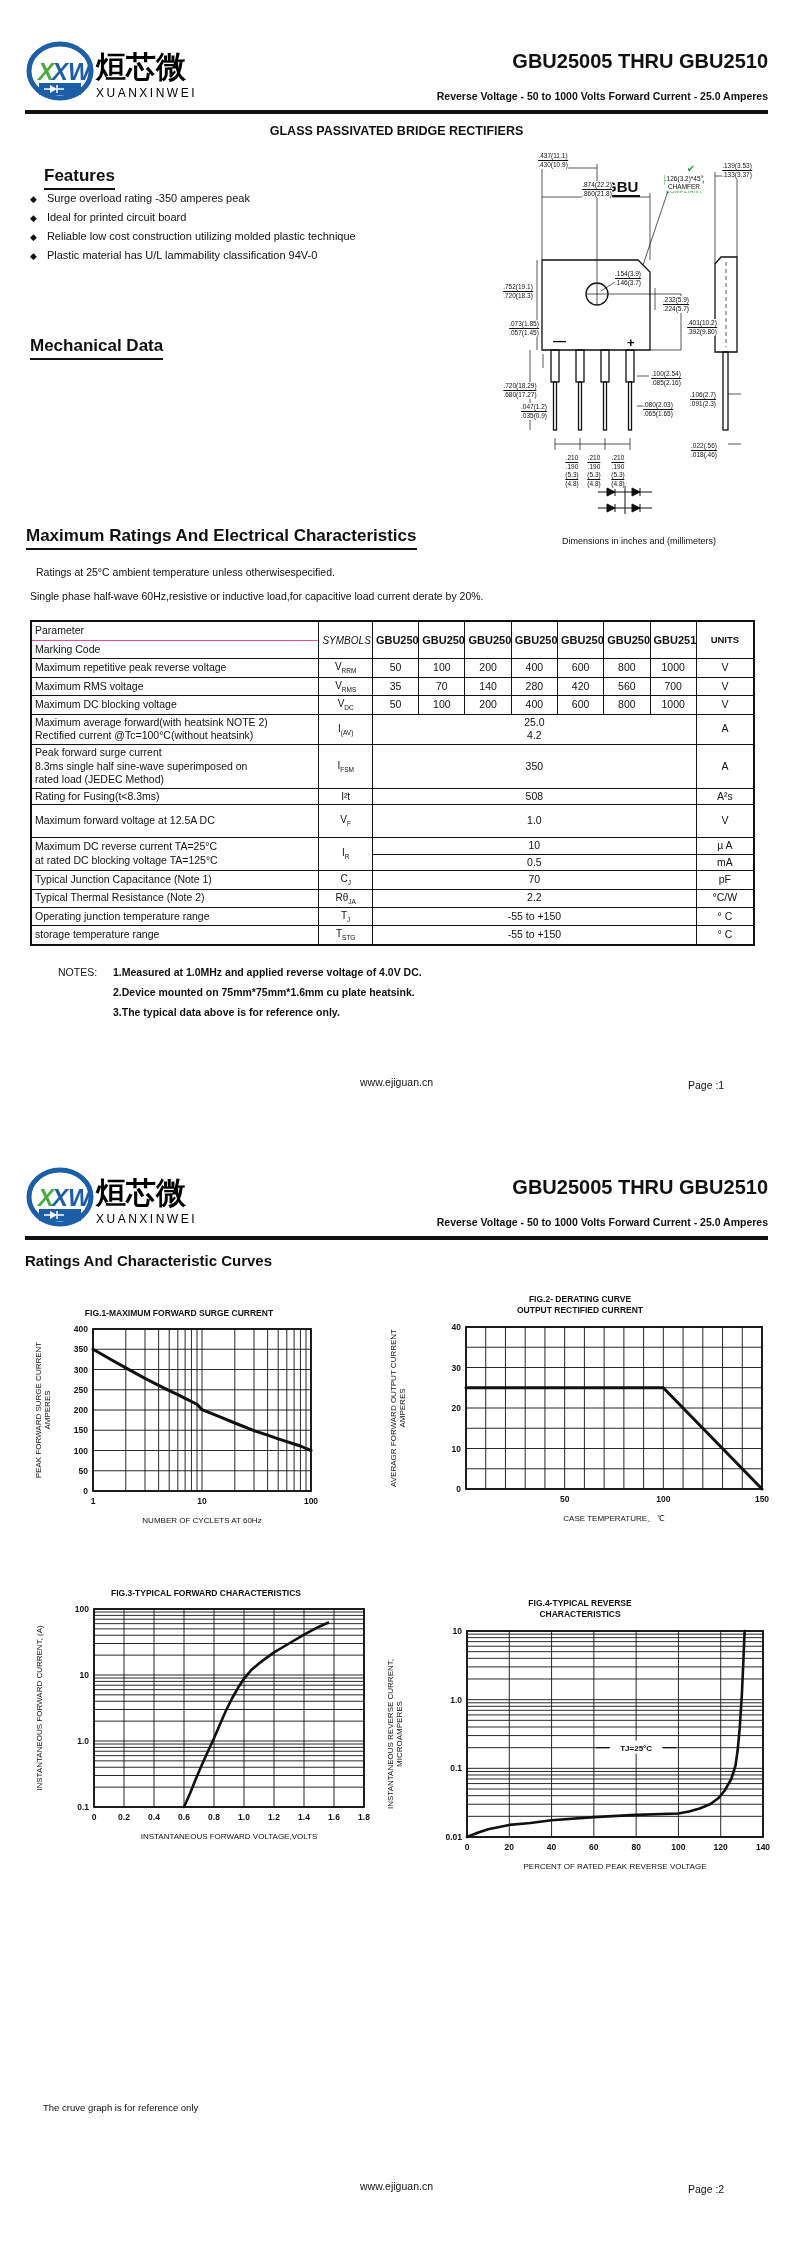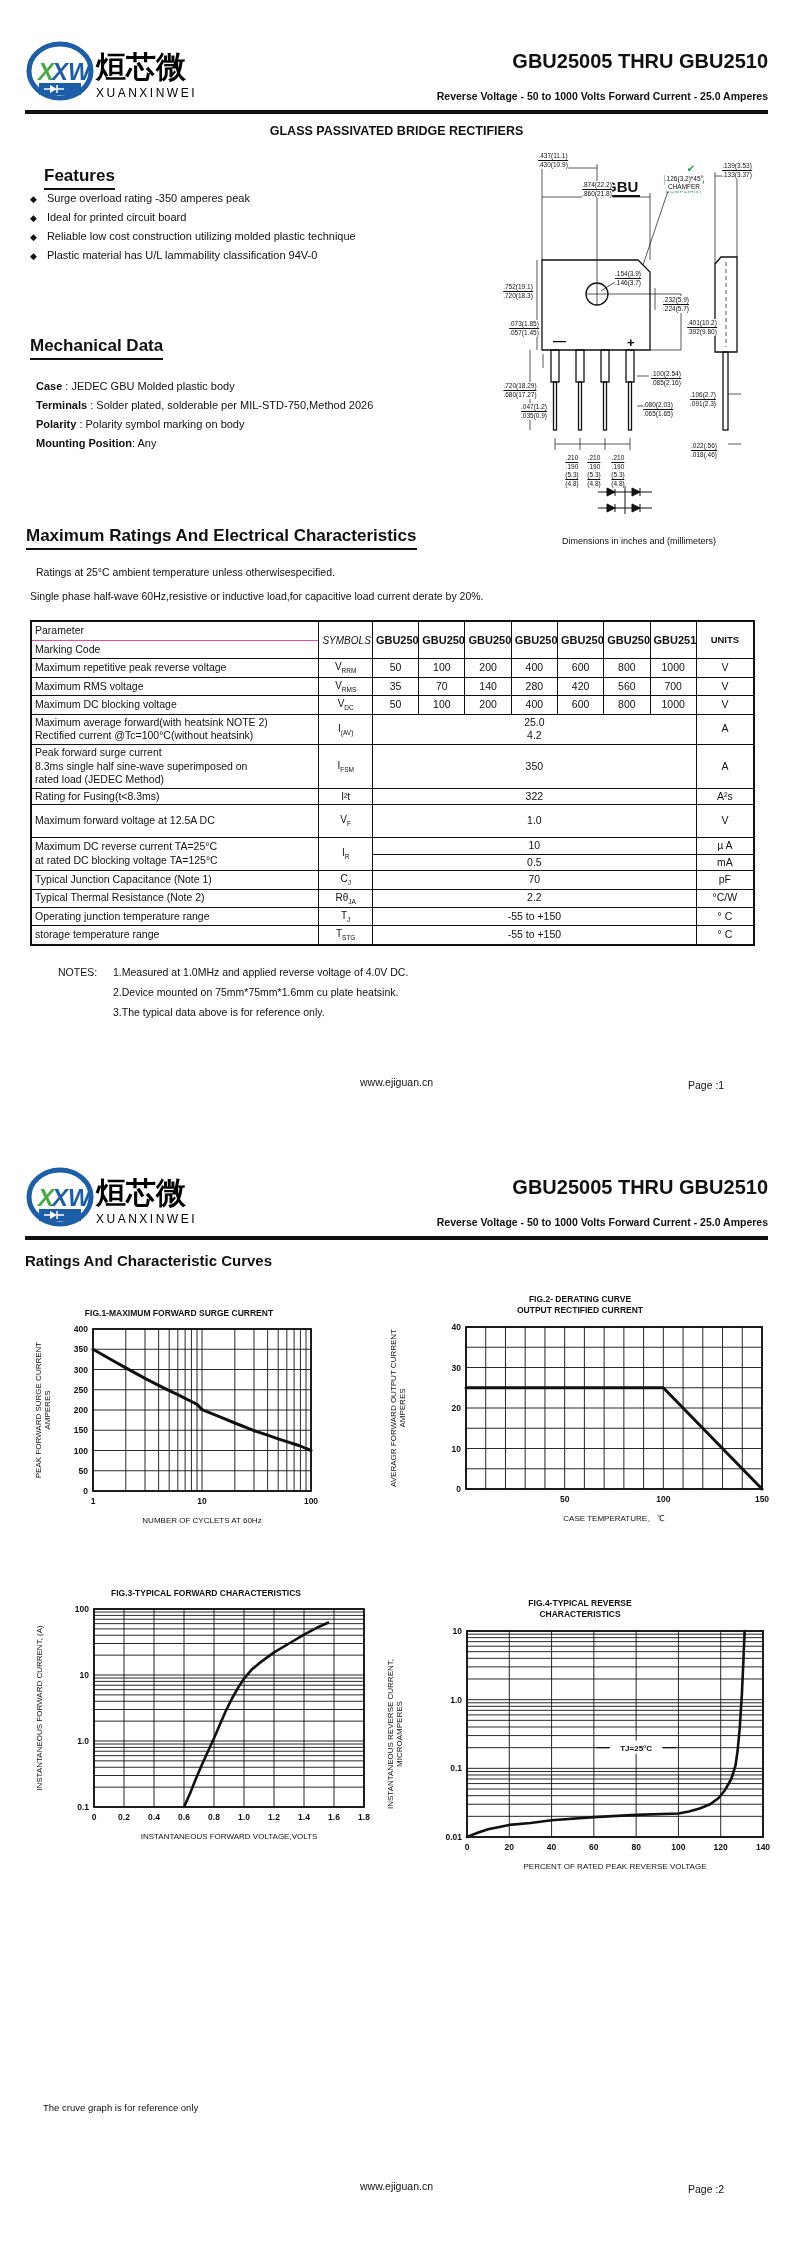--- a/index.html
+++ b/index.html
@@ -29,21 +29,21 @@
   .hdr-split div:first-child{border-bottom:1px solid #ec4899;}
   .c-sym-h{font-style:italic;font-size:10px;}
   .c-part{font-size:11px;font-weight:bold;}
   .c-unit-h{font-weight:bold;font-size:9.5px;}
   td.dual{padding:0!important;}
   td.dual div{padding:1px 3px;}
   td.dual .dline{border-bottom:1px solid #111;}
   tr.tall td{padding-top:8px;padding-bottom:8px;}
   .notes{font-size:10.5px;}
   .notes .nlab{position:absolute;left:0;top:0;}
-  .notes .nitems div{margin-bottom:8px;}
+  .notes .nitems div{margin-bottom:8px;font-weight:bold;}
   .footer-site{font-size:10.5px;text-align:center;width:100%;}
   .footer-page{font-size:10.5px;}
   
   .pkg{width:408px;height:390px;}
   .pkg svg{position:absolute;left:0;top:0;}
   .dim{position:absolute;transform:translateX(-50%);font-size:6.5px;line-height:1.25;text-align:center;white-space:nowrap;z-index:3;background:#fff;}
   .dim .u{border-bottom:1px solid #111;}
   .gbu-label{font-size:15px;font-weight:bold;border-bottom:2.5px solid #111;padding:0 2px 0 2px;}
   .rohs{text-align:center;line-height:1;position:relative;width:62px;}
   .rohs .rohs-check{color:#1e9e3e;font-size:10px;display:block;margin-left:14px;margin-bottom:-2px;}
@@ -234,26 +234,20 @@
           <div class="dim" style="left: 233px; top: 312px;">
             <div class="u">.210</div>
             <div>.190</div>
             <div class="u">(5.3)</div>
             <div>(4.8)</div>
           </div>
         </div>
     </div>
 
     <div class="abs h1" style="left:30px;top:336px;">Mechanical Data</div>
-    <div class="abs mech" style="left:36px;top:380px;width:360px;" id="mech-lines">
-        <div><b>Case</b> : JEDEC GBU Molded plastic body</div>
-        <div><b>Terminals</b> : Solder plated, solderable per MIL-STD-750,Method 2026</div>
-        <div><b>Polarity</b> : Polarity symbol  marking on body</div>
-        <div><b>Mounting Position</b>: Any</div>
-      </div>
 
     <div class="abs h1" style="left:26px;top:526px;">Maximum Ratings And Electrical Characteristics</div>
     <div class="abs dimnote" style="left:562px;top:536px;">Dimensions in inches and (millimeters)</div>
     <div class="abs cond" style="left:36px;top:566px;">Ratings at 25°C ambient temperature unless otherwisespecified.</div>
     <div class="abs cond" style="left:30px;top:590px;">Single phase half-wave 60Hz,resistive or inductive load,for capacitive load current derate by 20%.</div>
 
     <table class="ratings abs" style="left:30px;top:620px;">
       <colgroup>
         <col style="width:280px">
           <col style="width:52px">
@@ -347,21 +341,21 @@
               <div>350</div>
             </td>
             <td class="c-unit">A</td>
           </tr>
           <tr>
             <td class="c-param">
               <div>Rating for Fusing(t&lt;8.3ms)</div>
             </td>
             <td class="c-sym"><span>I²t</span></td>
             <td colspan="7">
-              <div>322</div>
+              <div>508</div>
             </td>
             <td class="c-unit">A²s</td>
           </tr>
           <tr class="tall">
             <td class="c-param">
               <div>Maximum  forward voltage at 12.5A DC</div>
             </td>
             <td class="c-sym"><span>V</span><span class="subsc">F</span></td>
             <td colspan="7">
               <div>1.0</div>

